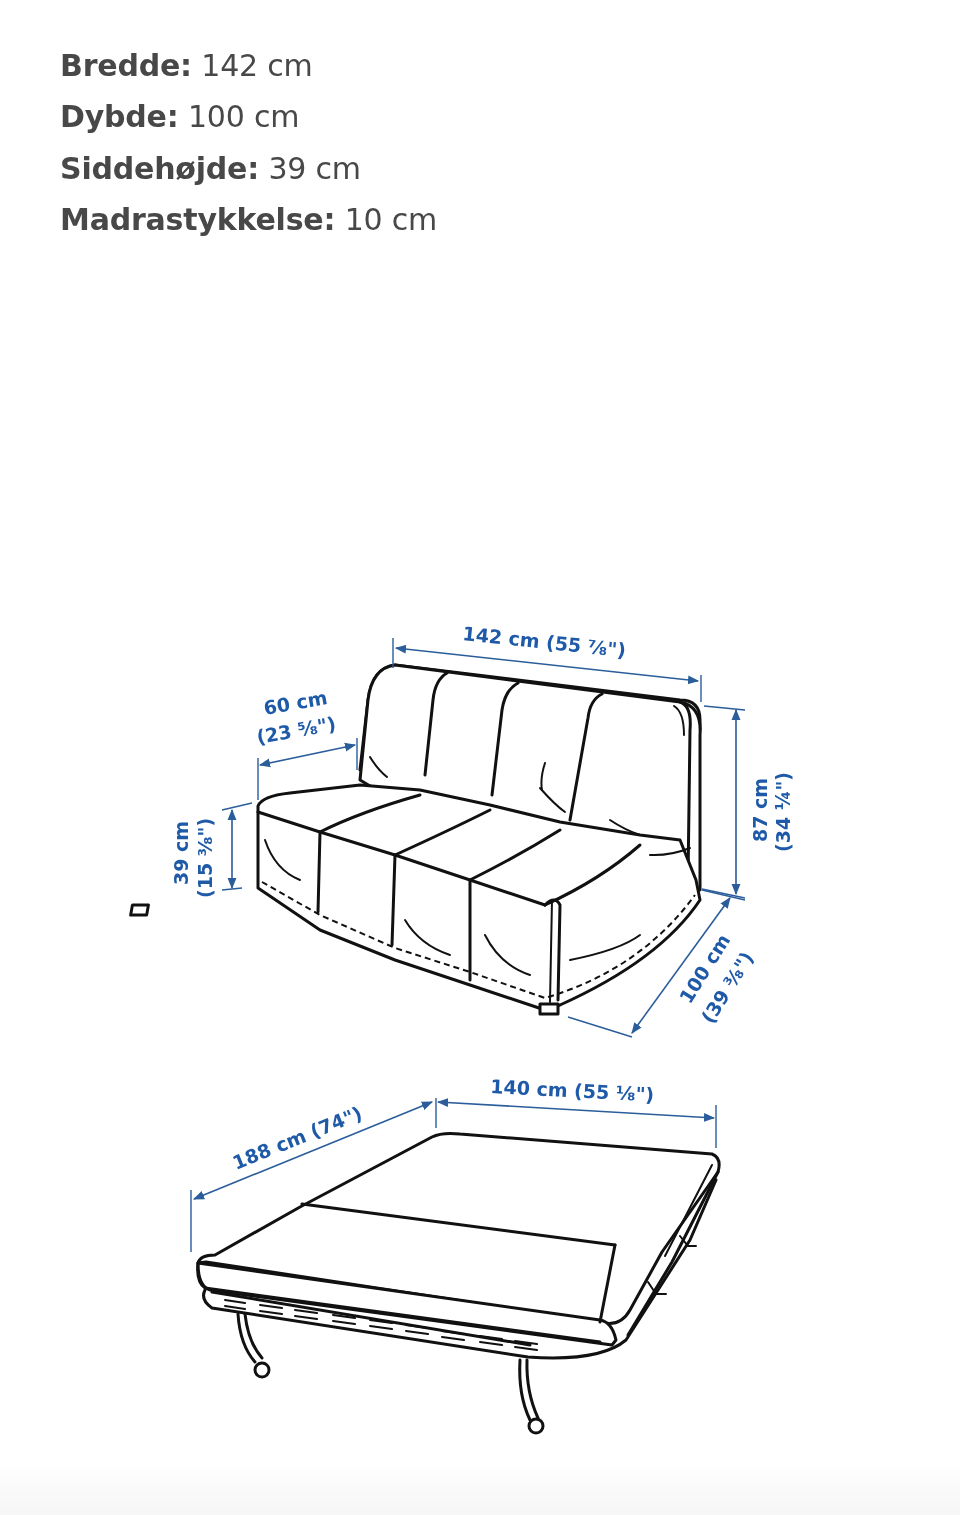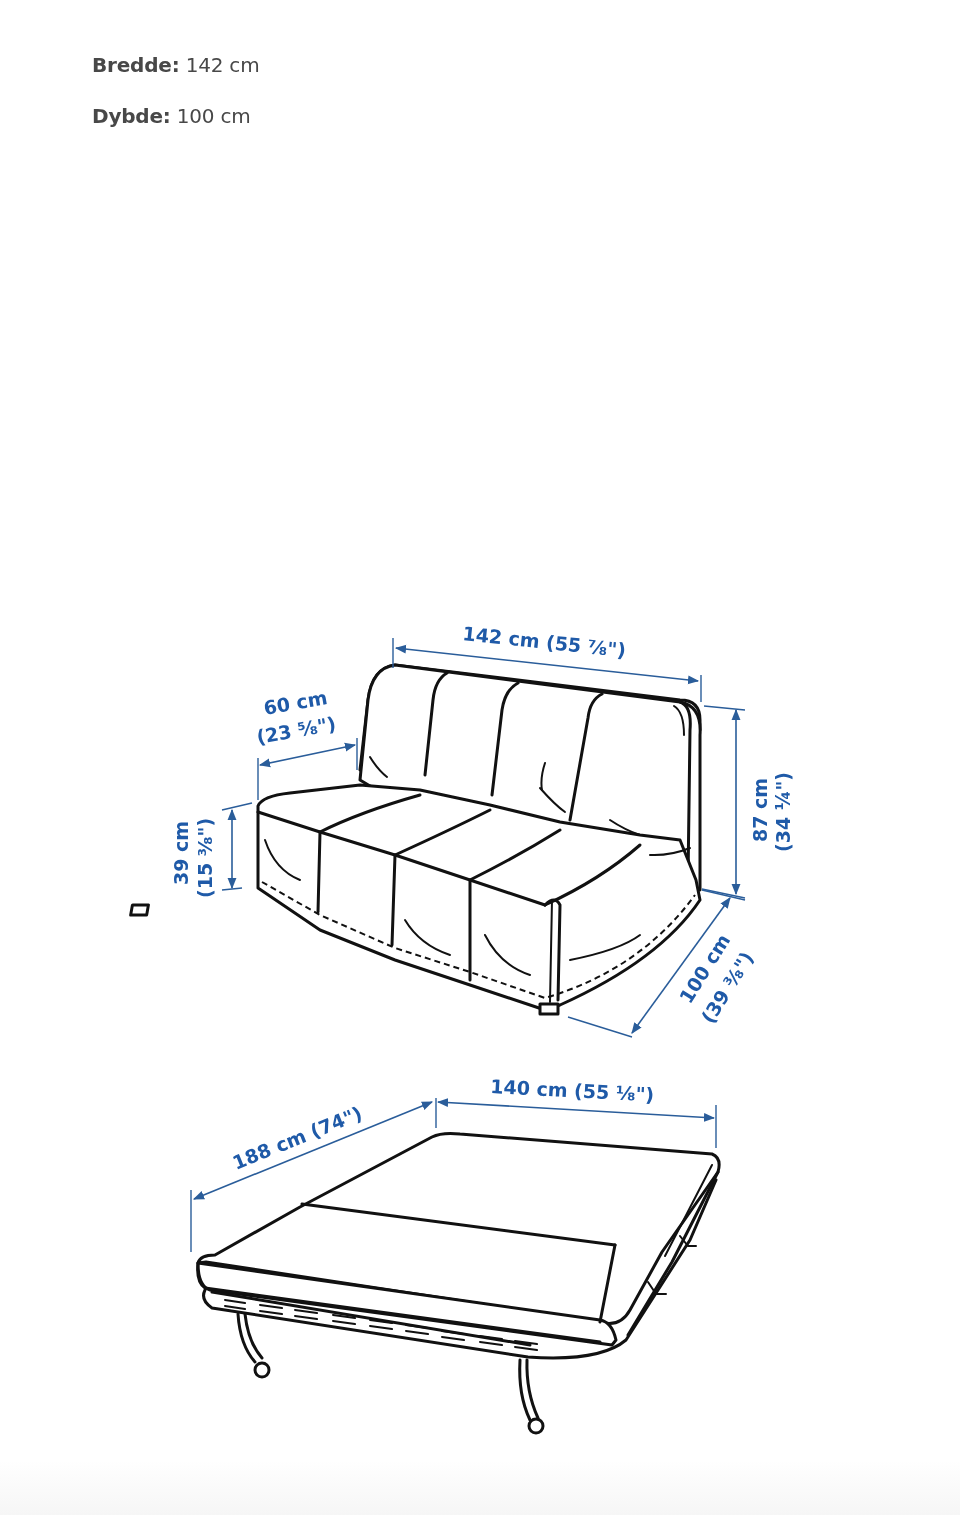--- a/index.html
+++ b/index.html
@@ -1,38 +1,40 @@
 <!DOCTYPE html>
 <html><head>
 <meta charset="utf-8">
 <style>
   html, body { margin: 0; padding: 0; background: #ffffff; }
   body { width: 960px; height: 1515px; position: relative; overflow: hidden;
          font-family: "DejaVu Sans", "Liberation Sans", sans-serif; color: #484848; }
   .specs { position: absolute; left: 60px; top: 40px; margin: 0; padding: 0; list-style: none; }
-  .spec-row { height: 51.4px; line-height: 51.4px; font-size: 20px; white-space: nowrap; letter-spacing: -0.2px; margin-left: 32px; }
+  .spec-row { height: 51.4px; line-height: 51.4px; font-size: 30px; white-space: nowrap; letter-spacing: -0.2px; }
   .spec-label { font-weight: bold; color: #484848; }
   .spec-value { font-weight: normal; color: #484848; }
   .diagram { position: absolute; left: 0; top: 560px; width: 960px; height: 955px; }
   .dim-text { fill: #1f5aa8; font-family: "DejaVu Sans", "Liberation Sans", sans-serif; font-weight: bold; }
   .dim-line { stroke: #2a5d9a; stroke-width: 1.6; fill: none; }
   .ext-line { stroke: #2a5d9a; stroke-width: 1.4; fill: none; }
   .ink { stroke: #111; stroke-width: 3; fill: #fff; stroke-linejoin: round; stroke-linecap: round; }
   .ink-open { stroke: #111; stroke-width: 3; fill: none; stroke-linecap: round; stroke-linejoin: round; }
   .ink-thin { stroke: #111; stroke-width: 2; fill: none; stroke-linecap: round; }
   .dash { stroke: #111; stroke-width: 2; fill: none; stroke-dasharray: 6 4; }
   .fade { position: absolute; left: 0; top: 1460px; width: 960px; height: 55px;
           background: linear-gradient(to bottom, #ffffff, #f6f6f6); }
 </style>
 </head>
 <body>
 
 <ul class="specs">
   <li class="spec-row"><span class="spec-label">Bredde:</span> <span class="spec-value">142 cm</span></li>
   <li class="spec-row"><span class="spec-label">Dybde:</span> <span class="spec-value">100 cm</span></li>
+  <li class="spec-row"><span class="spec-label">Siddehøjde:</span> <span class="spec-value">39 cm</span></li>
+  <li class="spec-row"><span class="spec-label">Madrastykkelse:</span> <span class="spec-value">10 cm</span></li>
 </ul>
 
 <svg class="diagram" viewBox="0 560 960 955" xmlns="http://www.w3.org/2000/svg">
   <defs>
     <marker id="arr" viewBox="0 0 10 10" refX="9" refY="5" markerWidth="7" markerHeight="7" orient="auto-start-reverse">
       <path d="M0,1 L10,5 L0,9 z" fill="#2a5d9a"></path>
     </marker>
   </defs>
 
   <g>

